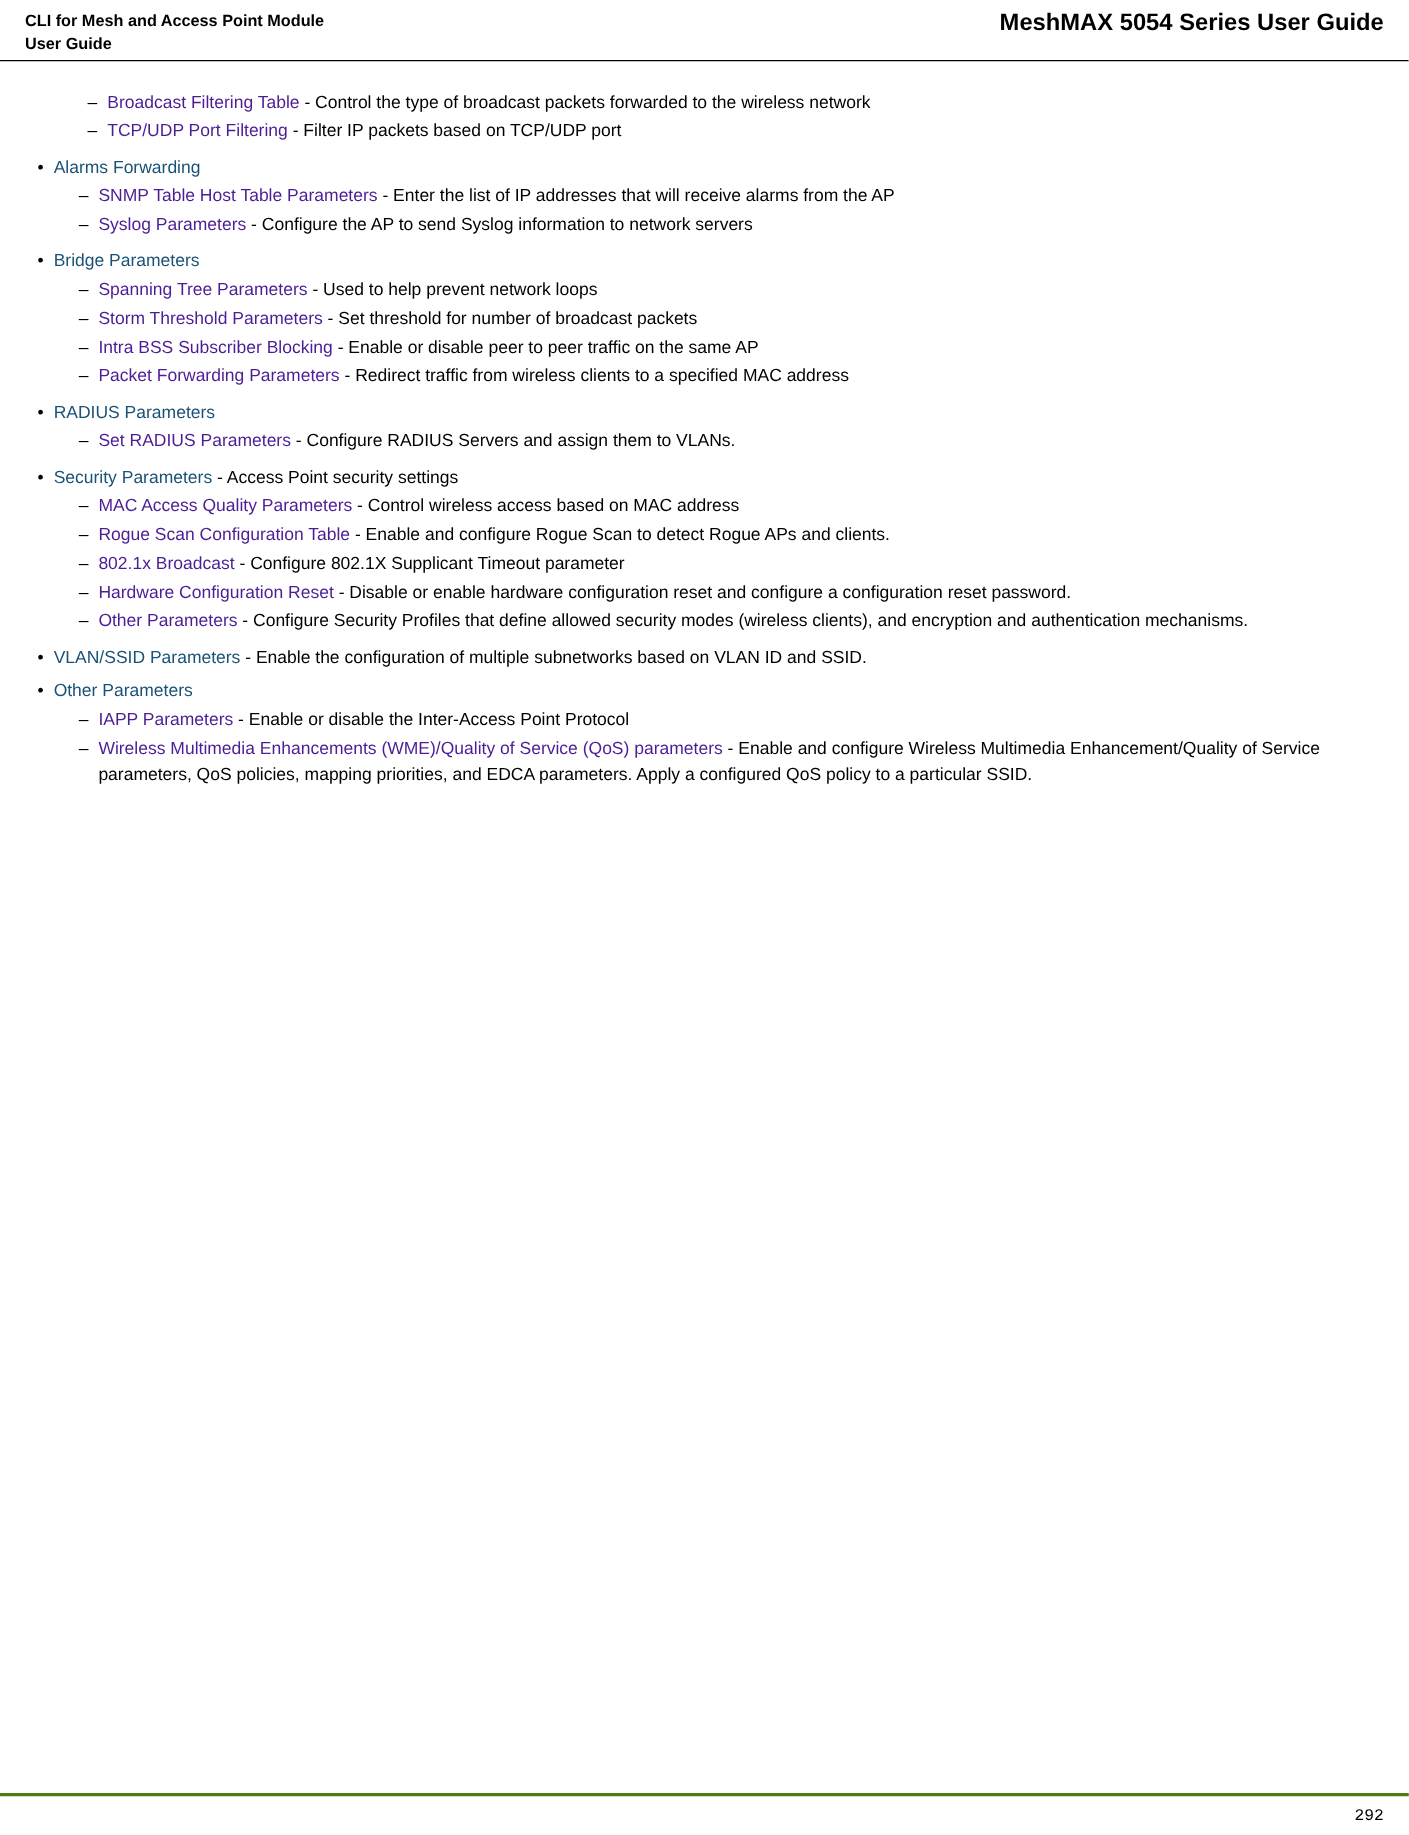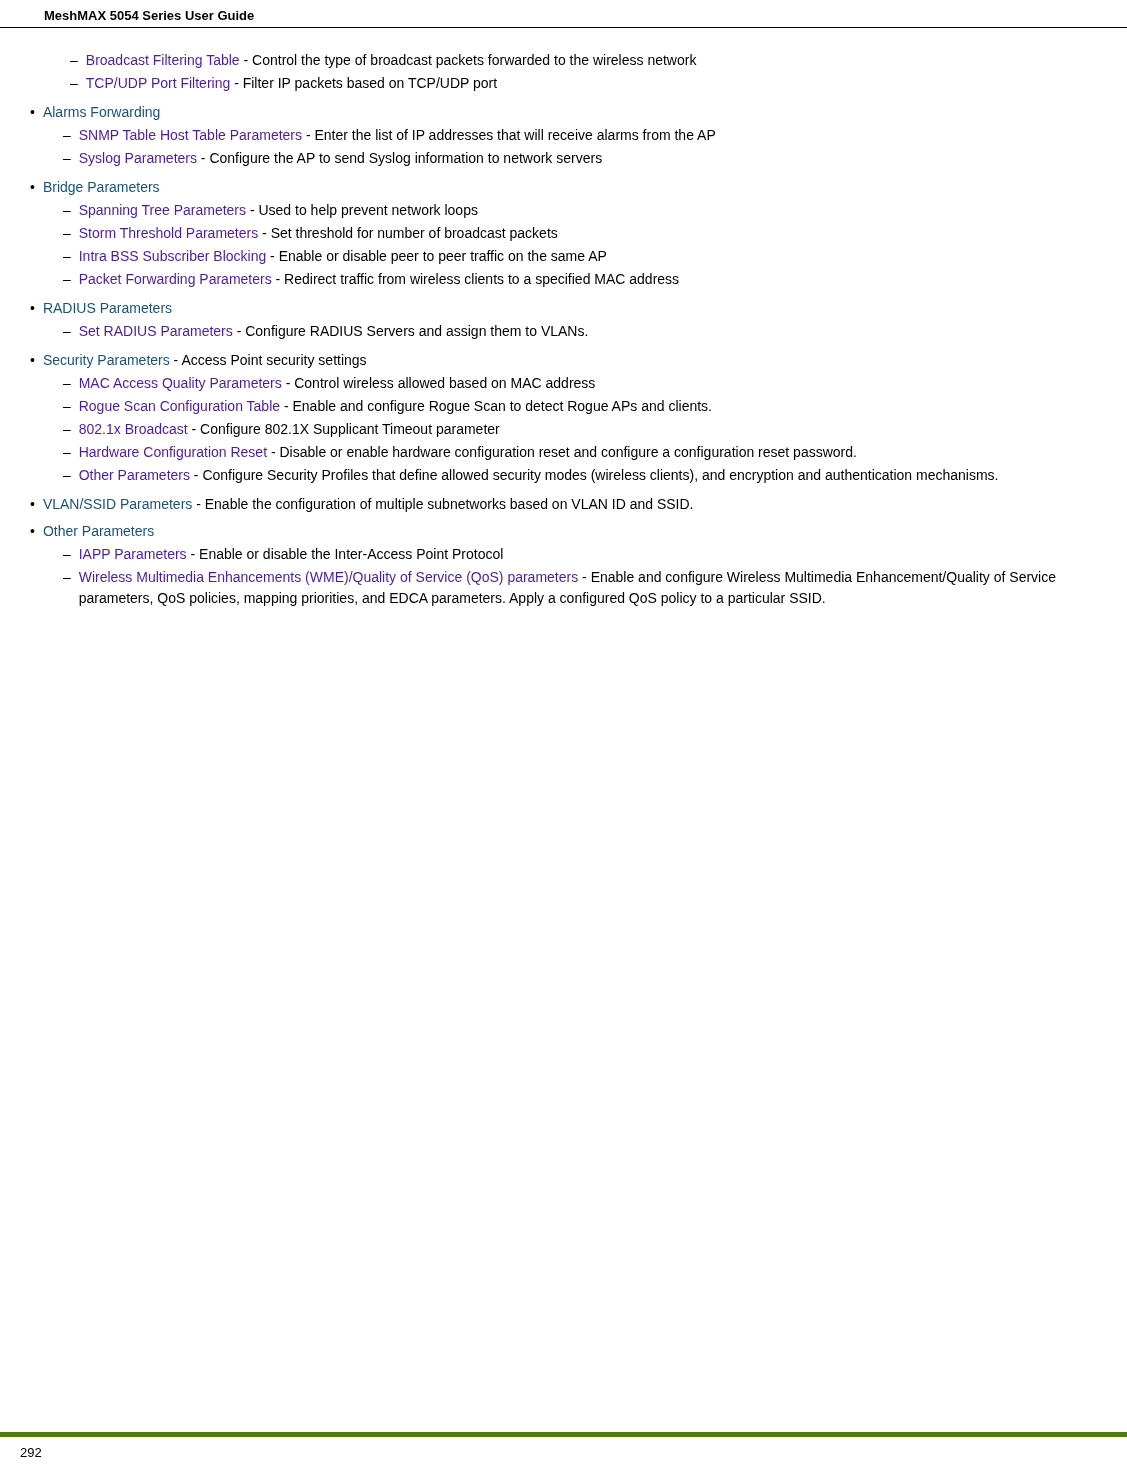--- a/index.html
+++ b/index.html
@@ -25,21 +25,21 @@
       border-bottom: 1.5px solid #000;
     }
 
     .header-left {
       font-size: 13px;
       font-weight: bold;
       line-height: 1.4;
     }
 
     .header-right {
-      font-size: 13px;
+      font-size: 19px;
       font-weight: bold;
       text-align: right;
       padding-left: 24px;
     }
 
     .page-content {
       padding: 20px 30px 20px 30px;
     }
 
     ul.main-list {
@@ -97,35 +97,40 @@
     .top-level-link {
       color: #1a5276;
       font-weight: normal;
     }
 
     .page-footer {
       position: fixed;
       bottom: 0;
       width: 1127px;
       display: flex;
-      justify-content: flex-start;
+      justify-content: flex-end;
       padding: 8px 20px;
       font-size: 13px;
-      border-top: 5px solid #4d7c0f;
+      border-top: 3px solid #4d7c0f;
       background: #fff;
+      font-family: Liberation Mono, monospace;
     }
 
     .item-text {
       line-height: 1.5;
     }
   </style>
 </head>
 <body>
 
 <div class="page-header">
+  <div class="header-left">
+    <div>CLI for Mesh and Access Point Module</div>
+    <div>User Guide</div>
+  </div>
   <div class="header-right">MeshMAX 5054 Series User Guide</div>
 </div>
 
 <div class="page-content">
   <ul class="main-list">
 
     <li>
       <div style="padding-left:20px; width:100%;">
         <ul class="sub-list">
           <li>
@@ -222,21 +227,21 @@
     <li>
       <span class="bullet">•</span>
       <div class="item-content">
         <span class="item-text">
           <a class="link top-level-link" href="#">Security Parameters</a><span> - Access Point security settings</span>
         </span>
         <ul class="sub-list">
           <li>
             <span class="dash">–</span>
             <span class="sub-content">
-              <a class="link" href="#">MAC Access Quality Parameters</a><span> - Control wireless allowed based on MAC address</span>
+              <a class="link" href="#">MAC Access Quality Parameters</a><span> - Control wireless access based on MAC address</span>
             </span>
           </li>
           <li>
             <span class="dash">–</span>
             <span class="sub-content">
               <a class="link" href="#">Rogue Scan Configuration Table</a><span> - Enable and configure Rogue Scan to detect Rogue APs and clients.</span>
             </span>
           </li>
           <li>
             <span class="dash">–</span>

